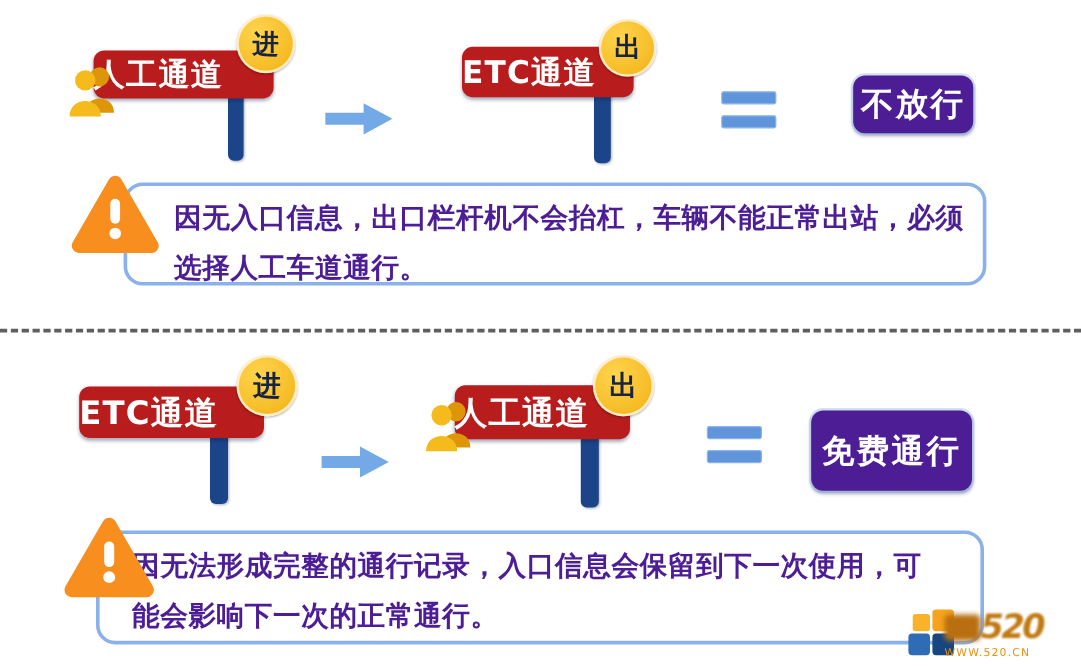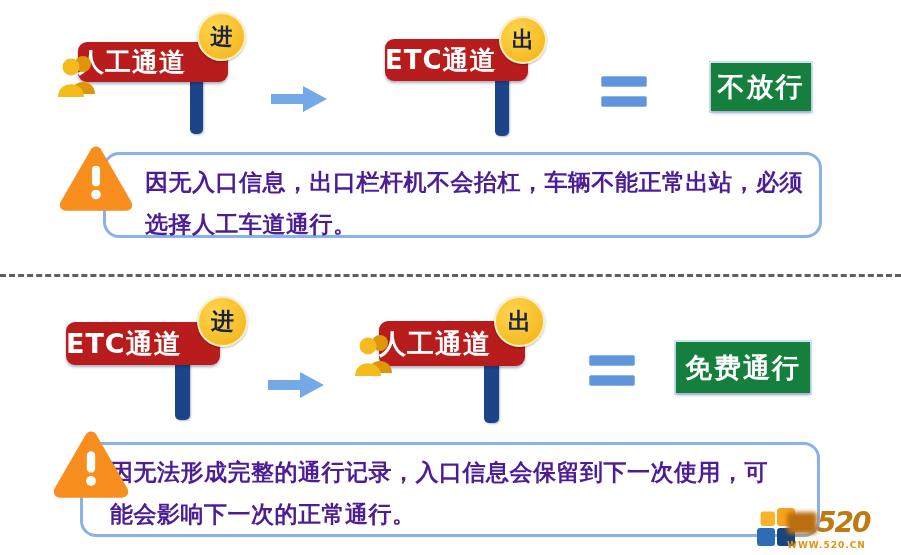--- a/index.html
+++ b/index.html
@@ -29,22 +29,22 @@
   .person { position:absolute; z-index:5; }
   .arrow { position:absolute; z-index:2; }
 
   .equals { position:absolute; display:flex; flex-direction:column; gap:9px; }
   .equals .bar {
     width:46px; height:11px; background:#6094db; border-radius:2px;
     border:1px solid #8ab4ec; box-sizing:border-box;
   }
 
   .verdict {
-    position:absolute; background:#15803d; color:#fff; font-weight:bold;
-    display:flex; align-items:center; justify-content:center; border-radius:0;
+    position:absolute; background:#4c1d95; color:#fff; font-weight:bold;
+    display:flex; align-items:center; justify-content:center; border-radius:10px;
     letter-spacing:2px;
     box-shadow:0 0 0 2px rgba(130,170,225,.35), 0 2px 3px rgba(10,30,70,.35);
   }
 
   .note-box {
     position:absolute; background:#fff; border:3px solid #8ab1ea; border-radius:16px;
     box-sizing:border-box; z-index:1;
   }
   .note-text {
     position:absolute; font-weight:bold; color:#4c1d95; font-size:23px; line-height:42px;
@@ -61,21 +61,21 @@
   .wm-icon .sq { border-radius:3px; }
   .wm-tl { background:#f9b32a; transform:scale(.8); transform-origin:bottom right; }
   .wm-tr { background:#f8a31e; }
   .wm-bl { background:#2e6cb5; }
   .wm-br { background:#16457f; }
   .wm-text { position:absolute; left:30px; top:0; width:100px; }
   .wm-blob { display:inline-block; width:30px; height:22px; background:#b96f10;
              border-radius:4px; filter:blur(2px); vertical-align:middle; }
   .wm-num { font-size:28px; font-weight:bold; color:#c07a12; font-style:italic;
             filter:blur(.7px); vertical-align:middle; letter-spacing:-2px; }
-  .wm-url { font-size:9px; font-weight:bold; color:#e8920f; filter:blur(.5px);
+  .wm-url { font-size:9px; font-weight:normal; color:#e8920f; filter:blur(.5px);
             margin-top:1px; letter-spacing:1px; }
 </style>
 </head>
 <body>
 
 <div class="stage">
 
   <div class="sign-post" style="left:190px; top:76px; width:13px; height:58px;"></div>
   <div class="sign-board" style="left:78px; top:42px; width:150px; height:40px; font-size:26px;">
     <span>人工通道</span>
@@ -163,21 +163,21 @@
           <path d="M1 40 C1 23 27 23 27 40 Z"></path>
       </g>
     </svg>
   </div>
 
   <div class="equals" style="left:589px; top:355px;">
     <div class="bar"></div>
     <div class="bar"></div>
   </div>
 
-  <div class="verdict" style="left:676px; top:342px; width:134px; height:51px; font-size:27px;">
+  <div class="verdict" style="left:676px; top:342px; width:134px; height:67px; font-size:27px;">
     <span>免费通行</span>
   </div>
 
   <div class="note-box" style="left:80px; top:442px; width:740px; height:95px;"></div>
   <div class="warn-icon" style="left:53px; top:430px;">
     <svg width="76" height="70" viewBox="0 0 100 92">
       <polygon points="50,10 91,81 9,81" fill="#f78e1e" stroke="#f78e1e" stroke-width="16" stroke-linejoin="round"></polygon>
       <rect x="44.5" y="28" width="11" height="28" rx="5.5" fill="#fff"></rect>
       <circle cx="50" cy="67" r="6.5" fill="#fff"></circle>
     </svg>

